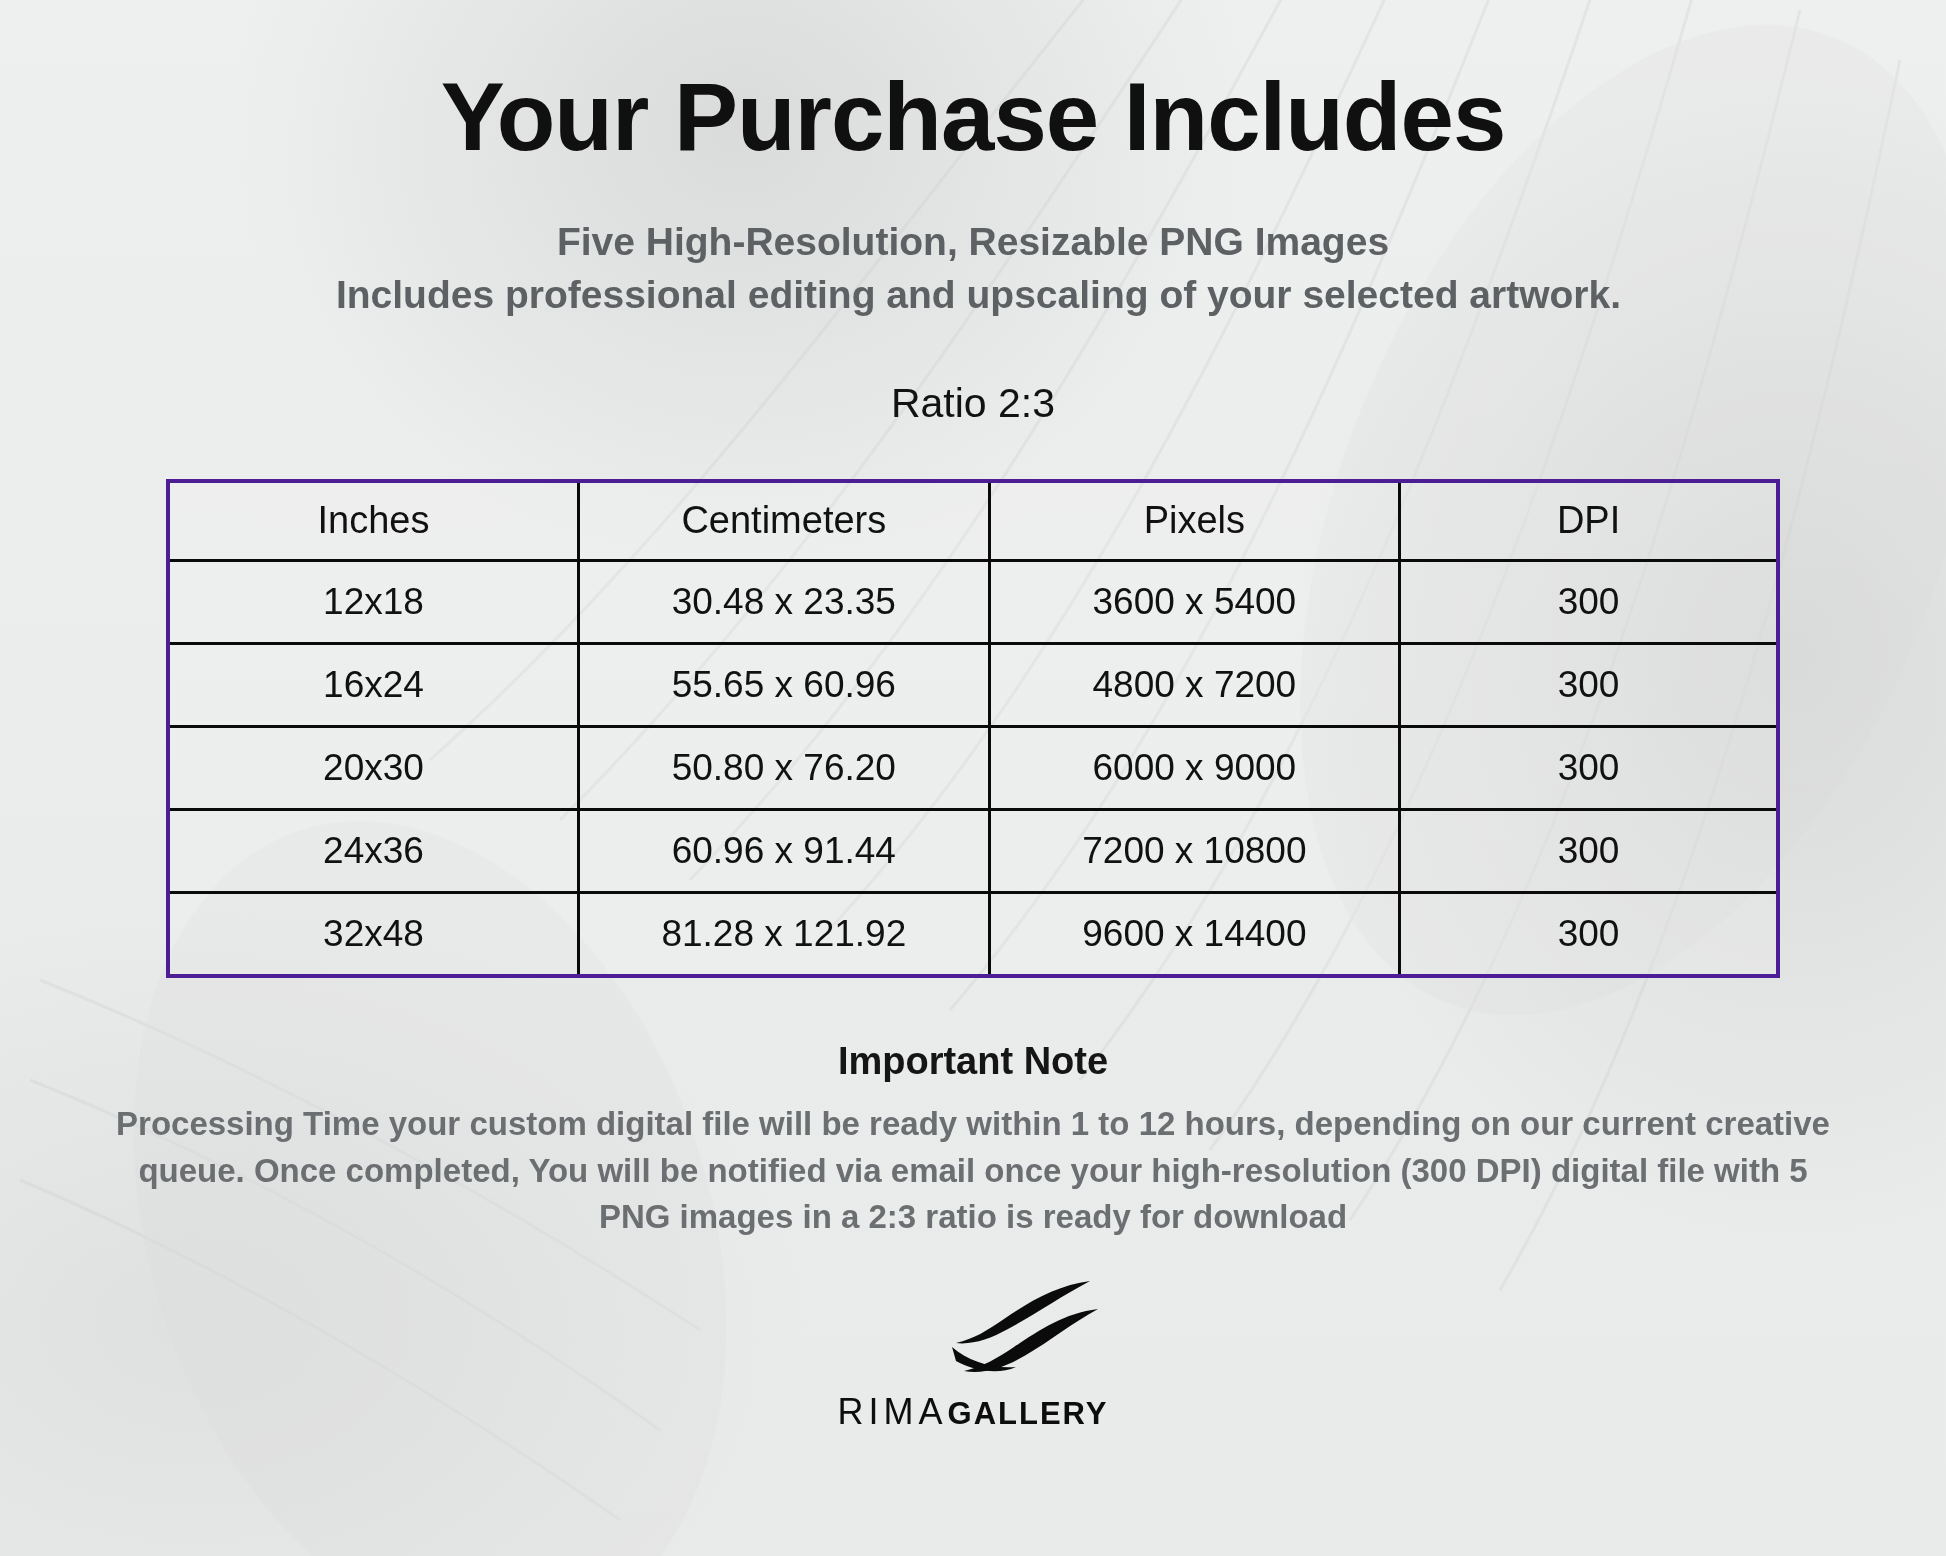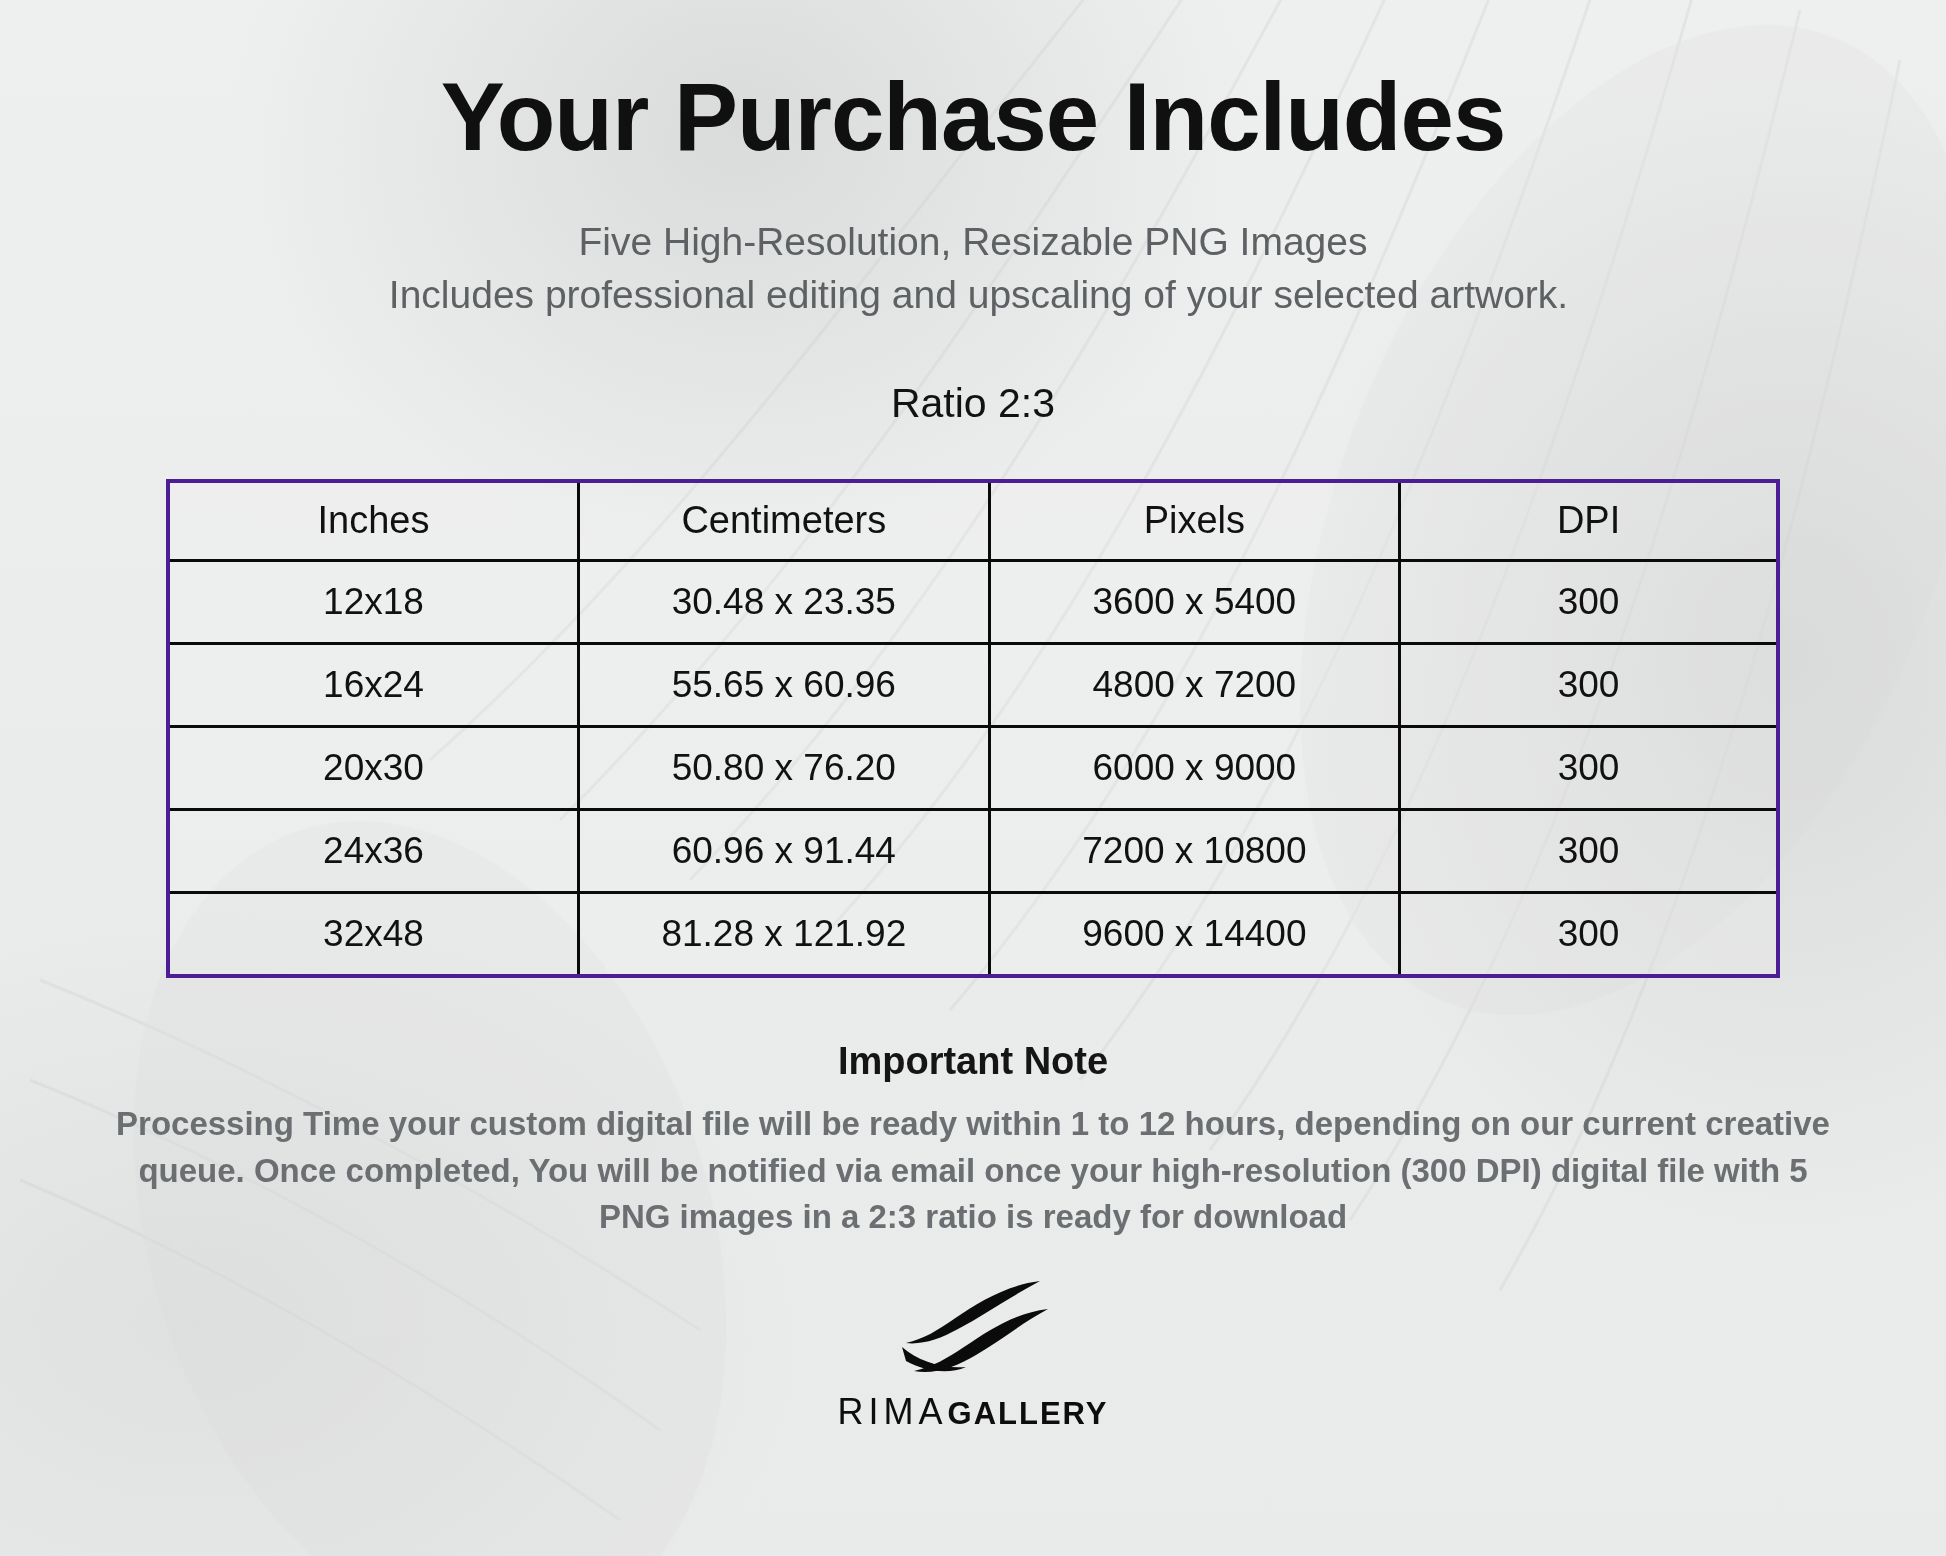--- a/index.html
+++ b/index.html
@@ -56,21 +56,21 @@
     margin: 18px 0 0 0;
     text-align: center;
   }
 
   .subtitle {
     margin-top: 44px;
     text-align: center;
     color: #5e6163;
     font-size: 39px;
     line-height: 1.35;
-    font-weight: 400;
+    font-weight: 700;
   }
   .subtitle .line2 {
     display: block;
     margin-left: 11px;
   }
 
   .ratio {
     margin-top: 58px;
     font-size: 41px;
     font-weight: 500;
@@ -121,21 +121,21 @@
     font-size: 33px;
     font-weight: 700;
     line-height: 1.42;
     color: #6c6f71;
   }
 
   .logo-block {
     margin-top: 34px;
     display: flex;
     flex-direction: column;
-    align-items: center;
+    align-items: flex-end;
   }
   .logo-mark {
     width: 170px;
     height: 110px;
     display: block;
   }
   .logo-text {
     margin-top: 6px;
     display: flex;
     align-items: baseline;

